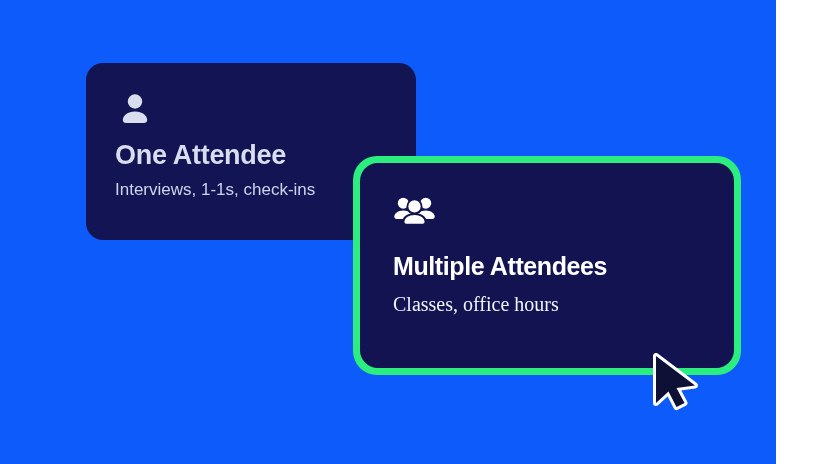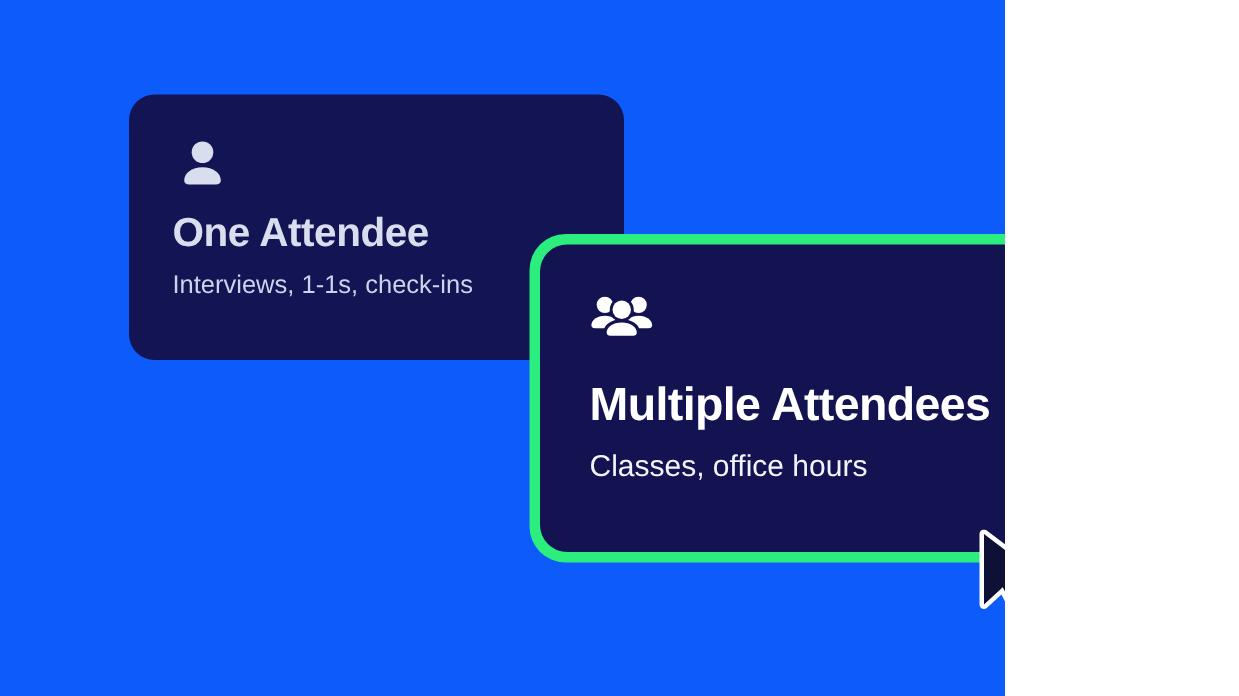--- a/index.html
+++ b/index.html
@@ -5,21 +5,21 @@
   html, body {
     margin: 0;
     padding: 0;
     background: #ffffff;
   }
   body {
     font-family: "Liberation Sans", sans-serif;
   }
   #stage {
     position: relative;
-    width: 670px;
+    width: 776px;
     height: 464px;
     overflow: hidden;
     background: #0d5bfa;
   }
 
   
   .card-one {
     position: absolute;
     left: 86px;
     top: 63px;
@@ -77,34 +77,35 @@
     padding: 29px 0 0 33px;
     overflow: hidden;
   }
   .card-two .icon-wrap {
     width: 43px;
     height: 43px;
     display: block;
   }
   .card-two .title {
     margin: 17px 0 0 0;
-    font-size: 31px;
+    font-size: 25px;
     font-weight: 700;
     letter-spacing: -0.4px;
     color: #ffffff;
     line-height: 1.15;
     white-space: nowrap;
   }
   .card-two .subtitle {
     margin: 11px 0 0 0;
     font-size: 20px;
     font-weight: 400;
     color: #f2f4fb;
     line-height: 1.2;
     white-space: nowrap;
+    font-family: Liberation Serif, serif;
   }
 
   
   .cursor {
     position: absolute;
     left: 650px;
     top: 353px;
     width: 56px;
     height: 60px;
     z-index: 10;

